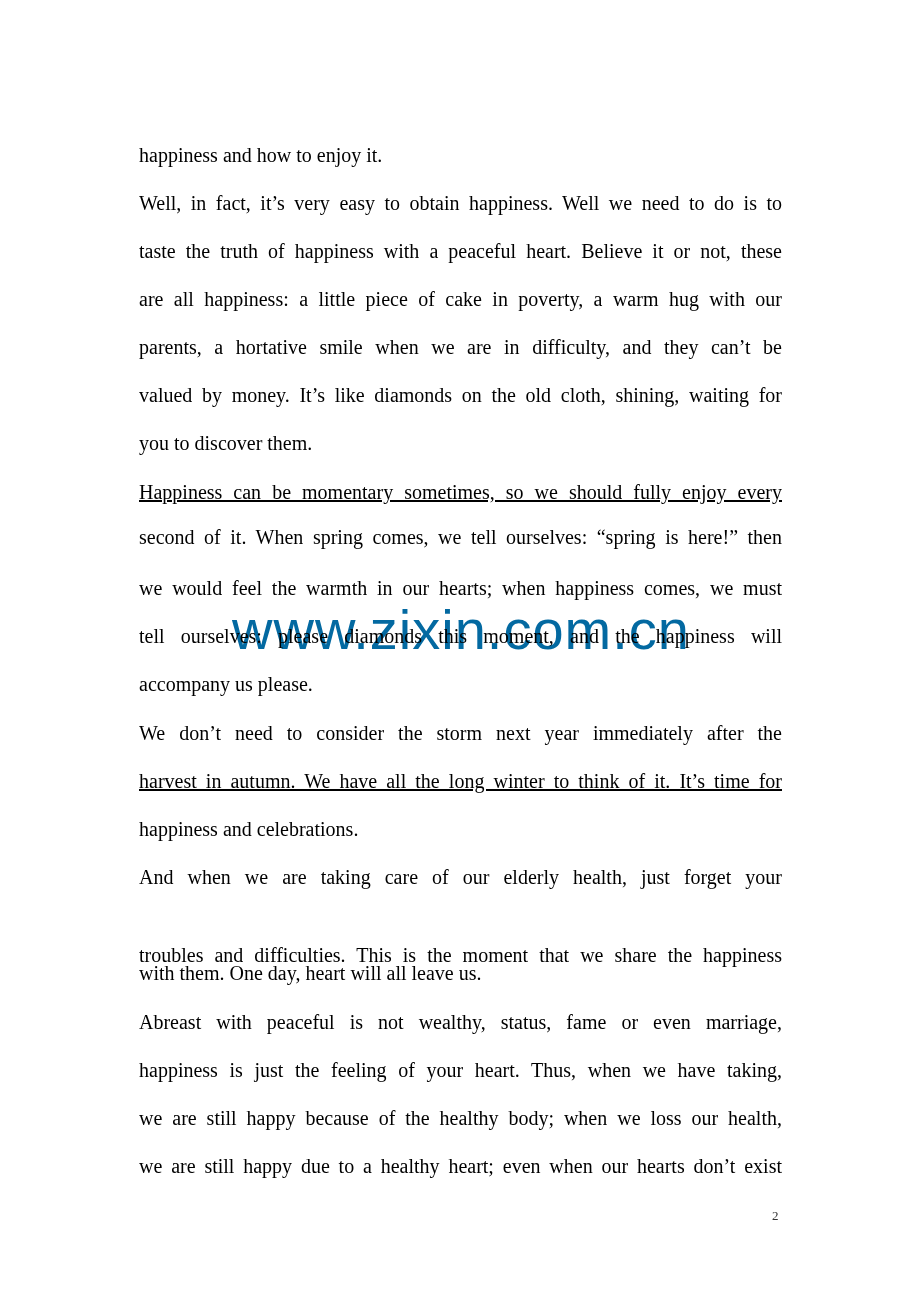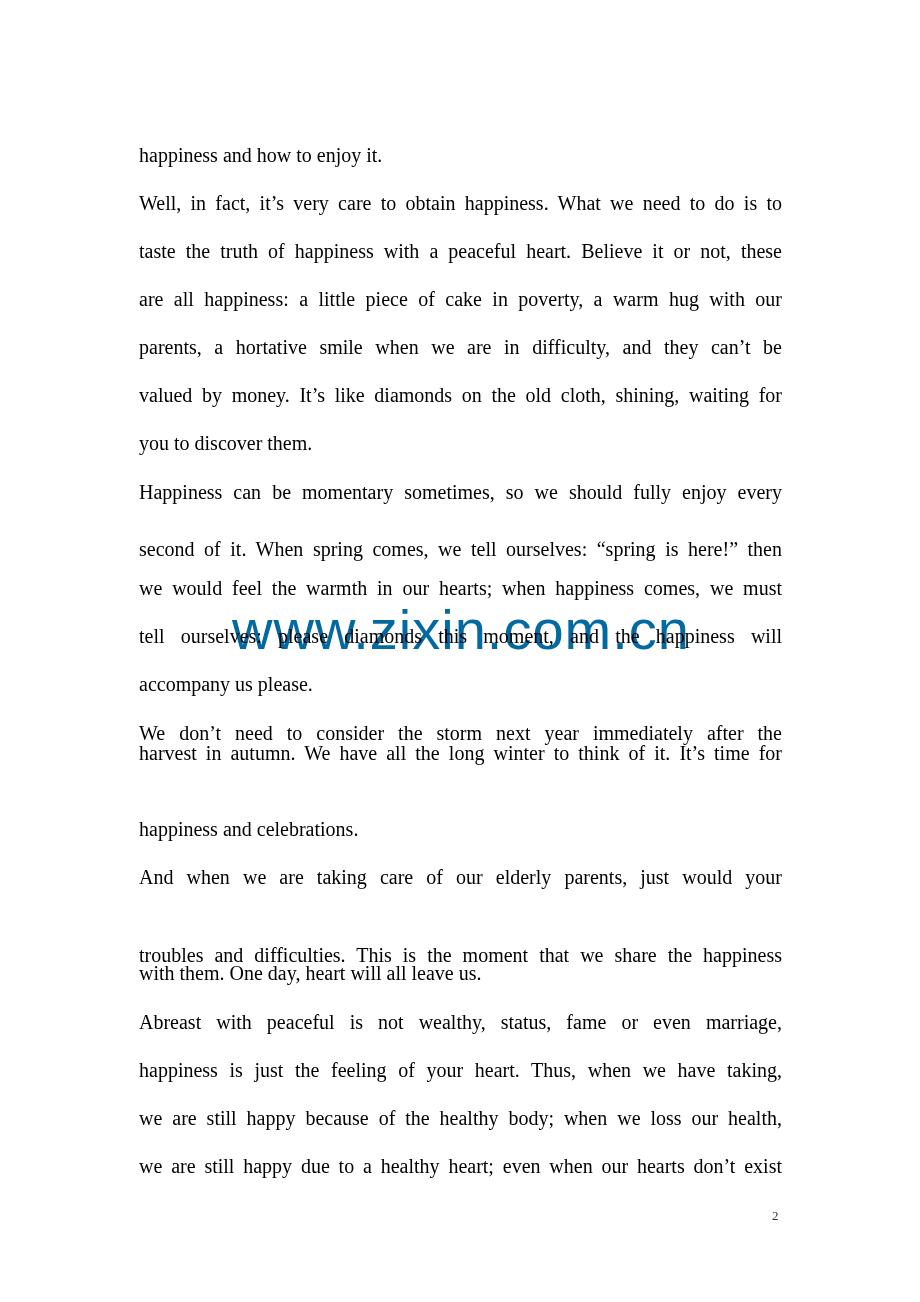--- a/index.html
+++ b/index.html
@@ -73,44 +73,44 @@
 
   <div class="watermark">www.zixin.com.cn</div>
 
   <div class="text-layer">
 
     <div>
       <div class="line last" style="top:124px;">happiness and how to enjoy it.</div>
     </div>
 
     <div>
-      <div class="line" style="top:172px;">Well, in fact, it’s very care to obtain happiness. What we need to do is to</div>
+      <div class="line" style="top:172px;">Well, in fact, it’s very easy to obtain happiness. Well we need to do is to</div>
       <div class="line" style="top:220px;">taste the truth of happiness with a peaceful heart. Believe it or not, these</div>
       <div class="line" style="top:268px;">are all happiness: a little piece of cake in poverty, a warm hug with our</div>
       <div class="line" style="top:316px;">parents, a hortative smile when we are in difficulty, and they can’t be</div>
       <div class="line" style="top:364px;font-family:Liberation Serif, serif;">valued by money. It’s like diamonds on the old cloth, shining, waiting for</div>
       <div class="line last" style="top:412px;">you to discover them.</div>
     </div>
 
     <div>
-      <div class="line" style="top:461px;">Happiness can be momentary sometimes, so we should fully enjoy every</div>
-      <div class="line" style="top:518px;">second of it. When spring comes, we tell ourselves: “spring is here!” then</div>
+      <div class="line" style="top:461px;text-decoration:underline;">Happiness can be momentary sometimes, so we should fully enjoy every</div>
+      <div class="line" style="top:506px;">second of it. When spring comes, we tell ourselves: “spring is here!” then</div>
       <div class="line" style="top:557px;">we would feel the warmth in our hearts; when happiness comes, we must</div>
       <div class="line" style="top:605px;">tell ourselves: please diamonds this moment, and the happiness will</div>
       <div class="line last" style="top:653px;">accompany us please.</div>
     </div>
 
     <div>
       <div class="line" style="top:702px;">We don’t need to consider the storm next year immediately after the</div>
-      <div class="line" style="top:722px;">harvest in autumn. We have all the long winter to think of it. It’s time for</div>
+      <div class="line" style="top:750px;text-decoration:underline;">harvest in autumn. We have all the long winter to think of it. It’s time for</div>
       <div class="line last" style="top:798px;">happiness and celebrations.</div>
     </div>
 
     <div>
-      <div class="line" style="top:846px;">And when we are taking care of our elderly parents, just would your</div>
+      <div class="line" style="top:846px;">And when we are taking care of our elderly health, just forget your</div>
       <div class="line" style="top:924px;font-family:Liberation Serif, serif;">troubles and difficulties. This is the moment that we share the happiness</div>
       <div class="line last" style="top:942px;">with them. One day, heart will all leave us.</div>
     </div>
 
     <div>
       <div class="line" style="top:991px;">Abreast with peaceful is not wealthy, status, fame or even marriage,</div>
       <div class="line" style="top:1039px;">happiness is just the feeling of your heart. Thus, when we have taking,</div>
       <div class="line" style="top:1087px;">we are still happy because of the healthy body; when we loss our health,</div>
       <div class="line" style="top:1135px;">we are still happy due to a healthy heart; even when our hearts don’t exist</div>
     </div>

